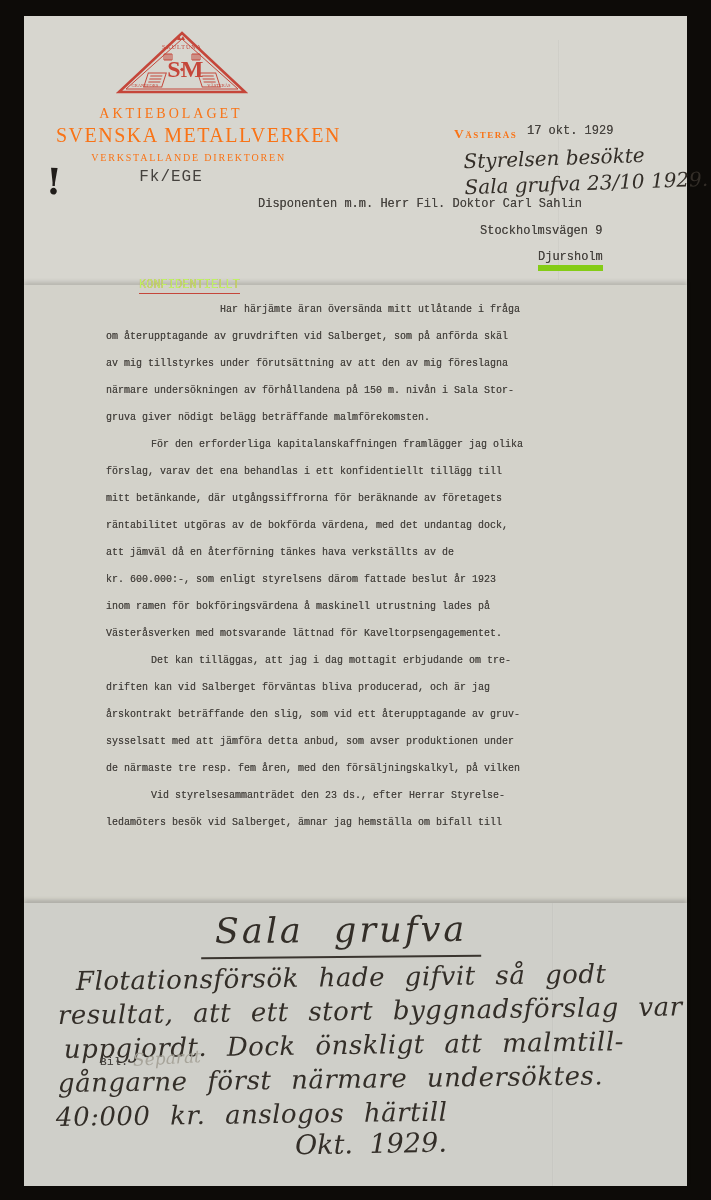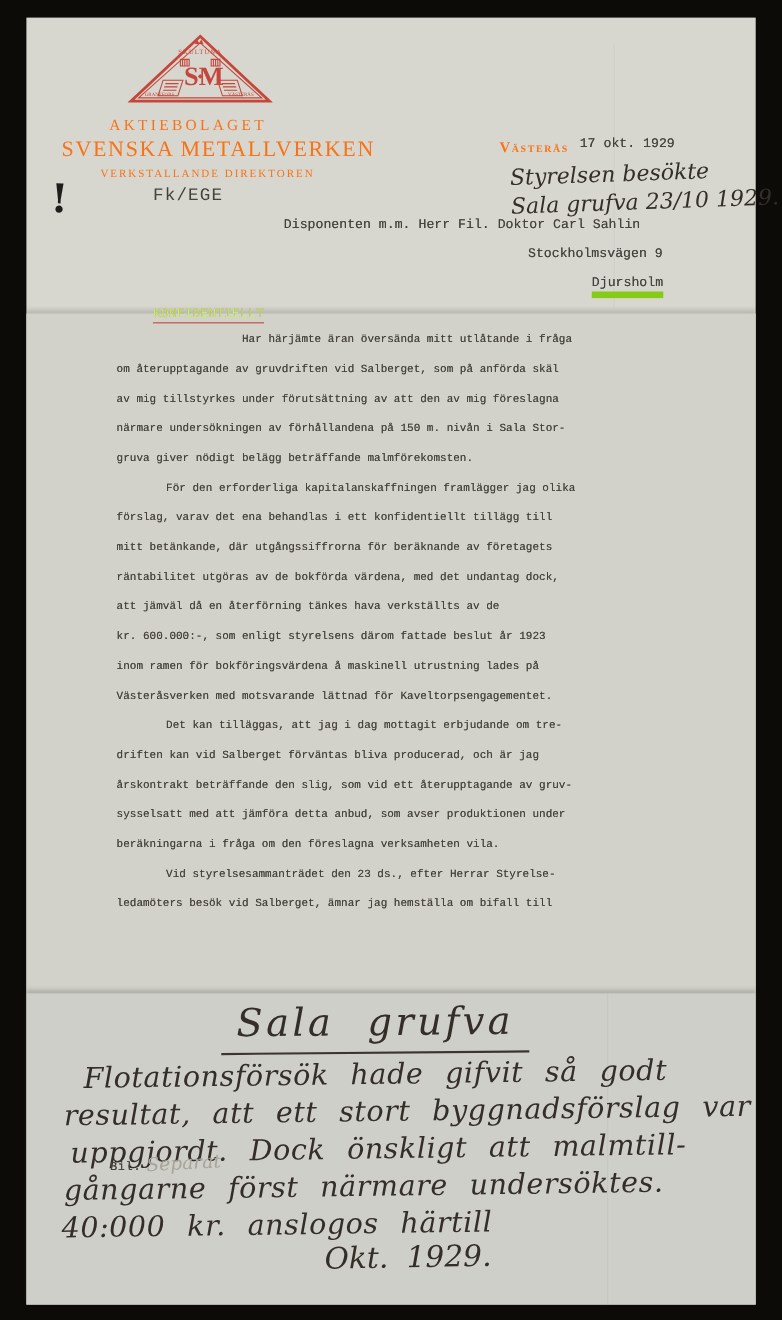--- a/index.html
+++ b/index.html
@@ -181,21 +181,21 @@
     <div class="tline">mitt betänkande, där utgångssiffrorna för beräknande av företagets</div>
     <div class="tline">räntabilitet utgöras av de bokförda värdena, med det undantag dock,</div>
     <div class="tline">att jämväl då en återförning tänkes hava verkställts av de</div>
     <div class="tline">kr. 600.000:-, som enligt styrelsens därom fattade beslut år 1923</div>
     <div class="tline">inom ramen för bokföringsvärdena å maskinell utrustning lades på</div>
     <div class="tline">Västeråsverken med motsvarande lättnad för Kaveltorpsengagementet.</div>
     <div class="tline ind2">Det kan tilläggas, att jag i dag mottagit erbjudande om tre-</div>
     <div class="tline">driften kan vid Salberget förväntas bliva producerad, och är jag</div>
     <div class="tline">årskontrakt beträffande den slig, som vid ett återupptagande av gruv-</div>
     <div class="tline">sysselsatt med att jämföra detta anbud, som avser produktionen under</div>
-    <div class="tline">beräkningarna i fråga om den föreslagna verksamheten vila.</div>
+    <div class="tline">de närmaste tre resp. fem åren, med den försäljningskalkyl, på vilken</div>
     <div class="tline ind2">Vid styrelsesammanträdet den 23 ds., efter Herrar Styrelse-</div>
     <div class="tline">ledamöters besök vid Salberget, ämnar jag hemställa om bifall till</div>
   </div>
 
 <div class="abs" id="note-title-wrap">
   <span class="hw" id="note-title">Sala grufva</span>
 </div>
 <div class="abs" id="note-lines">
     <div class="hw hw-line">Flotationsförsök hade gifvit så godt</div>
     <div class="hw hw-line">resultat, att ett stort byggnadsförslag var</div>

